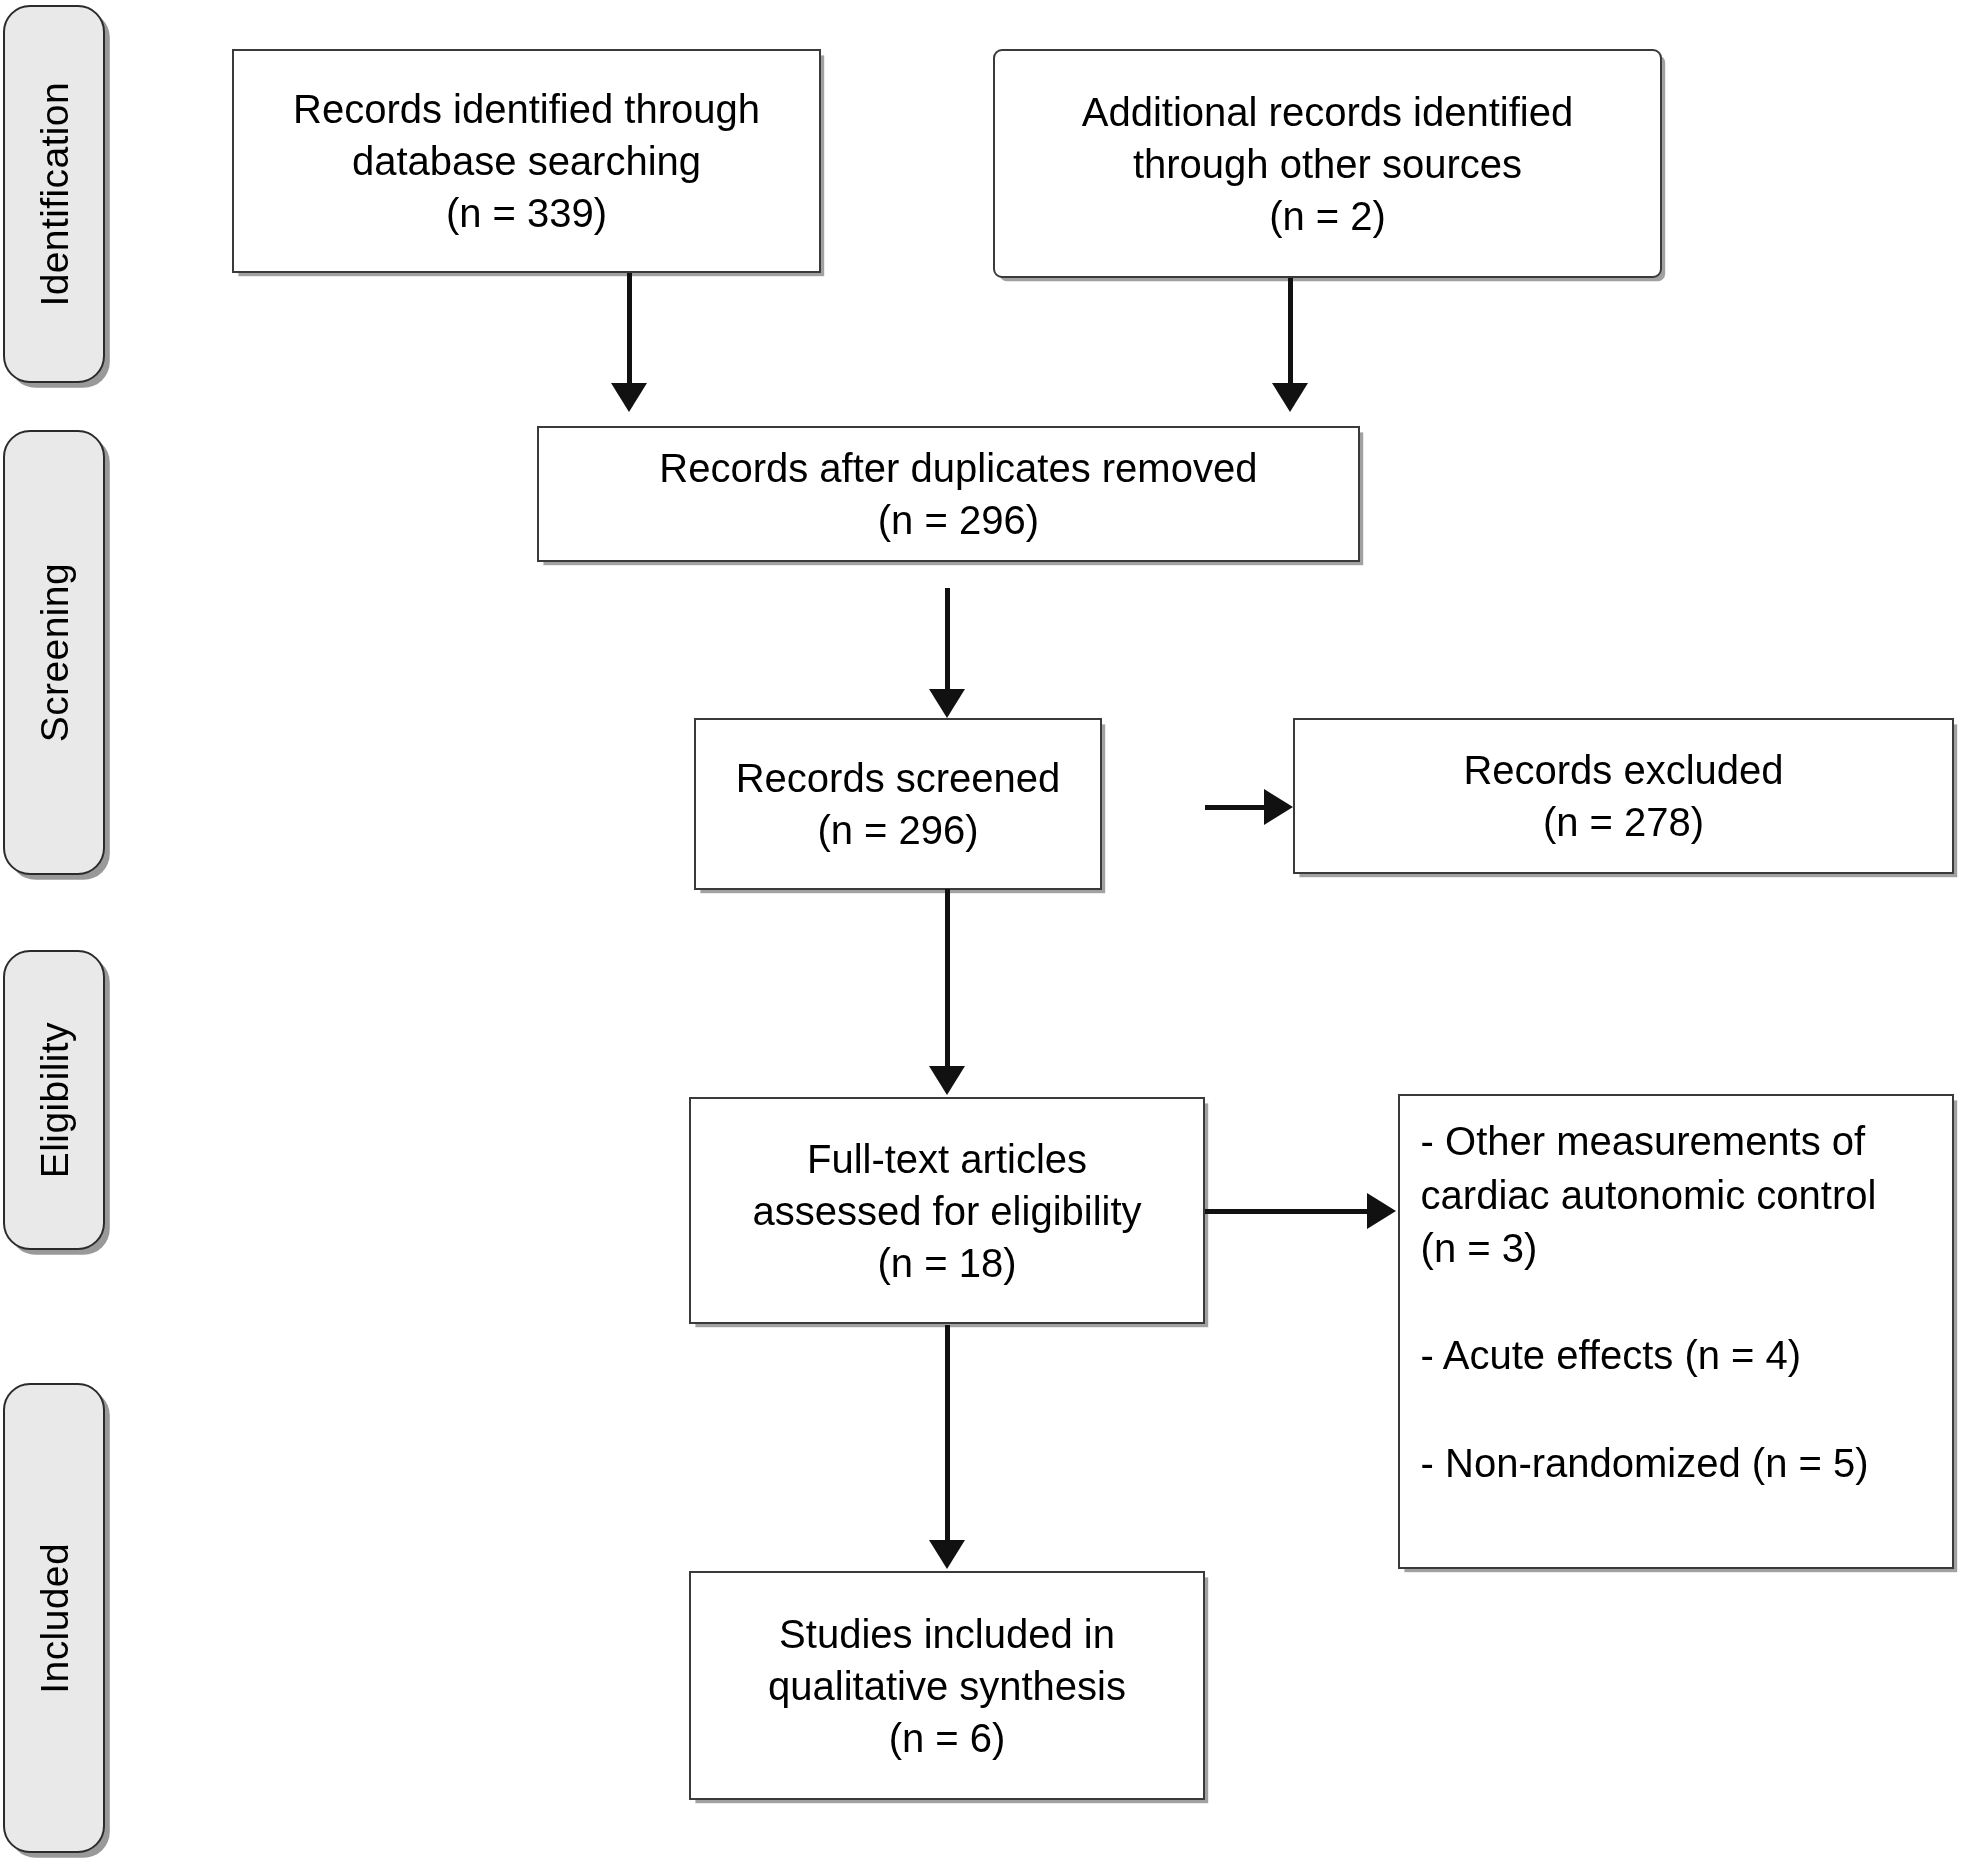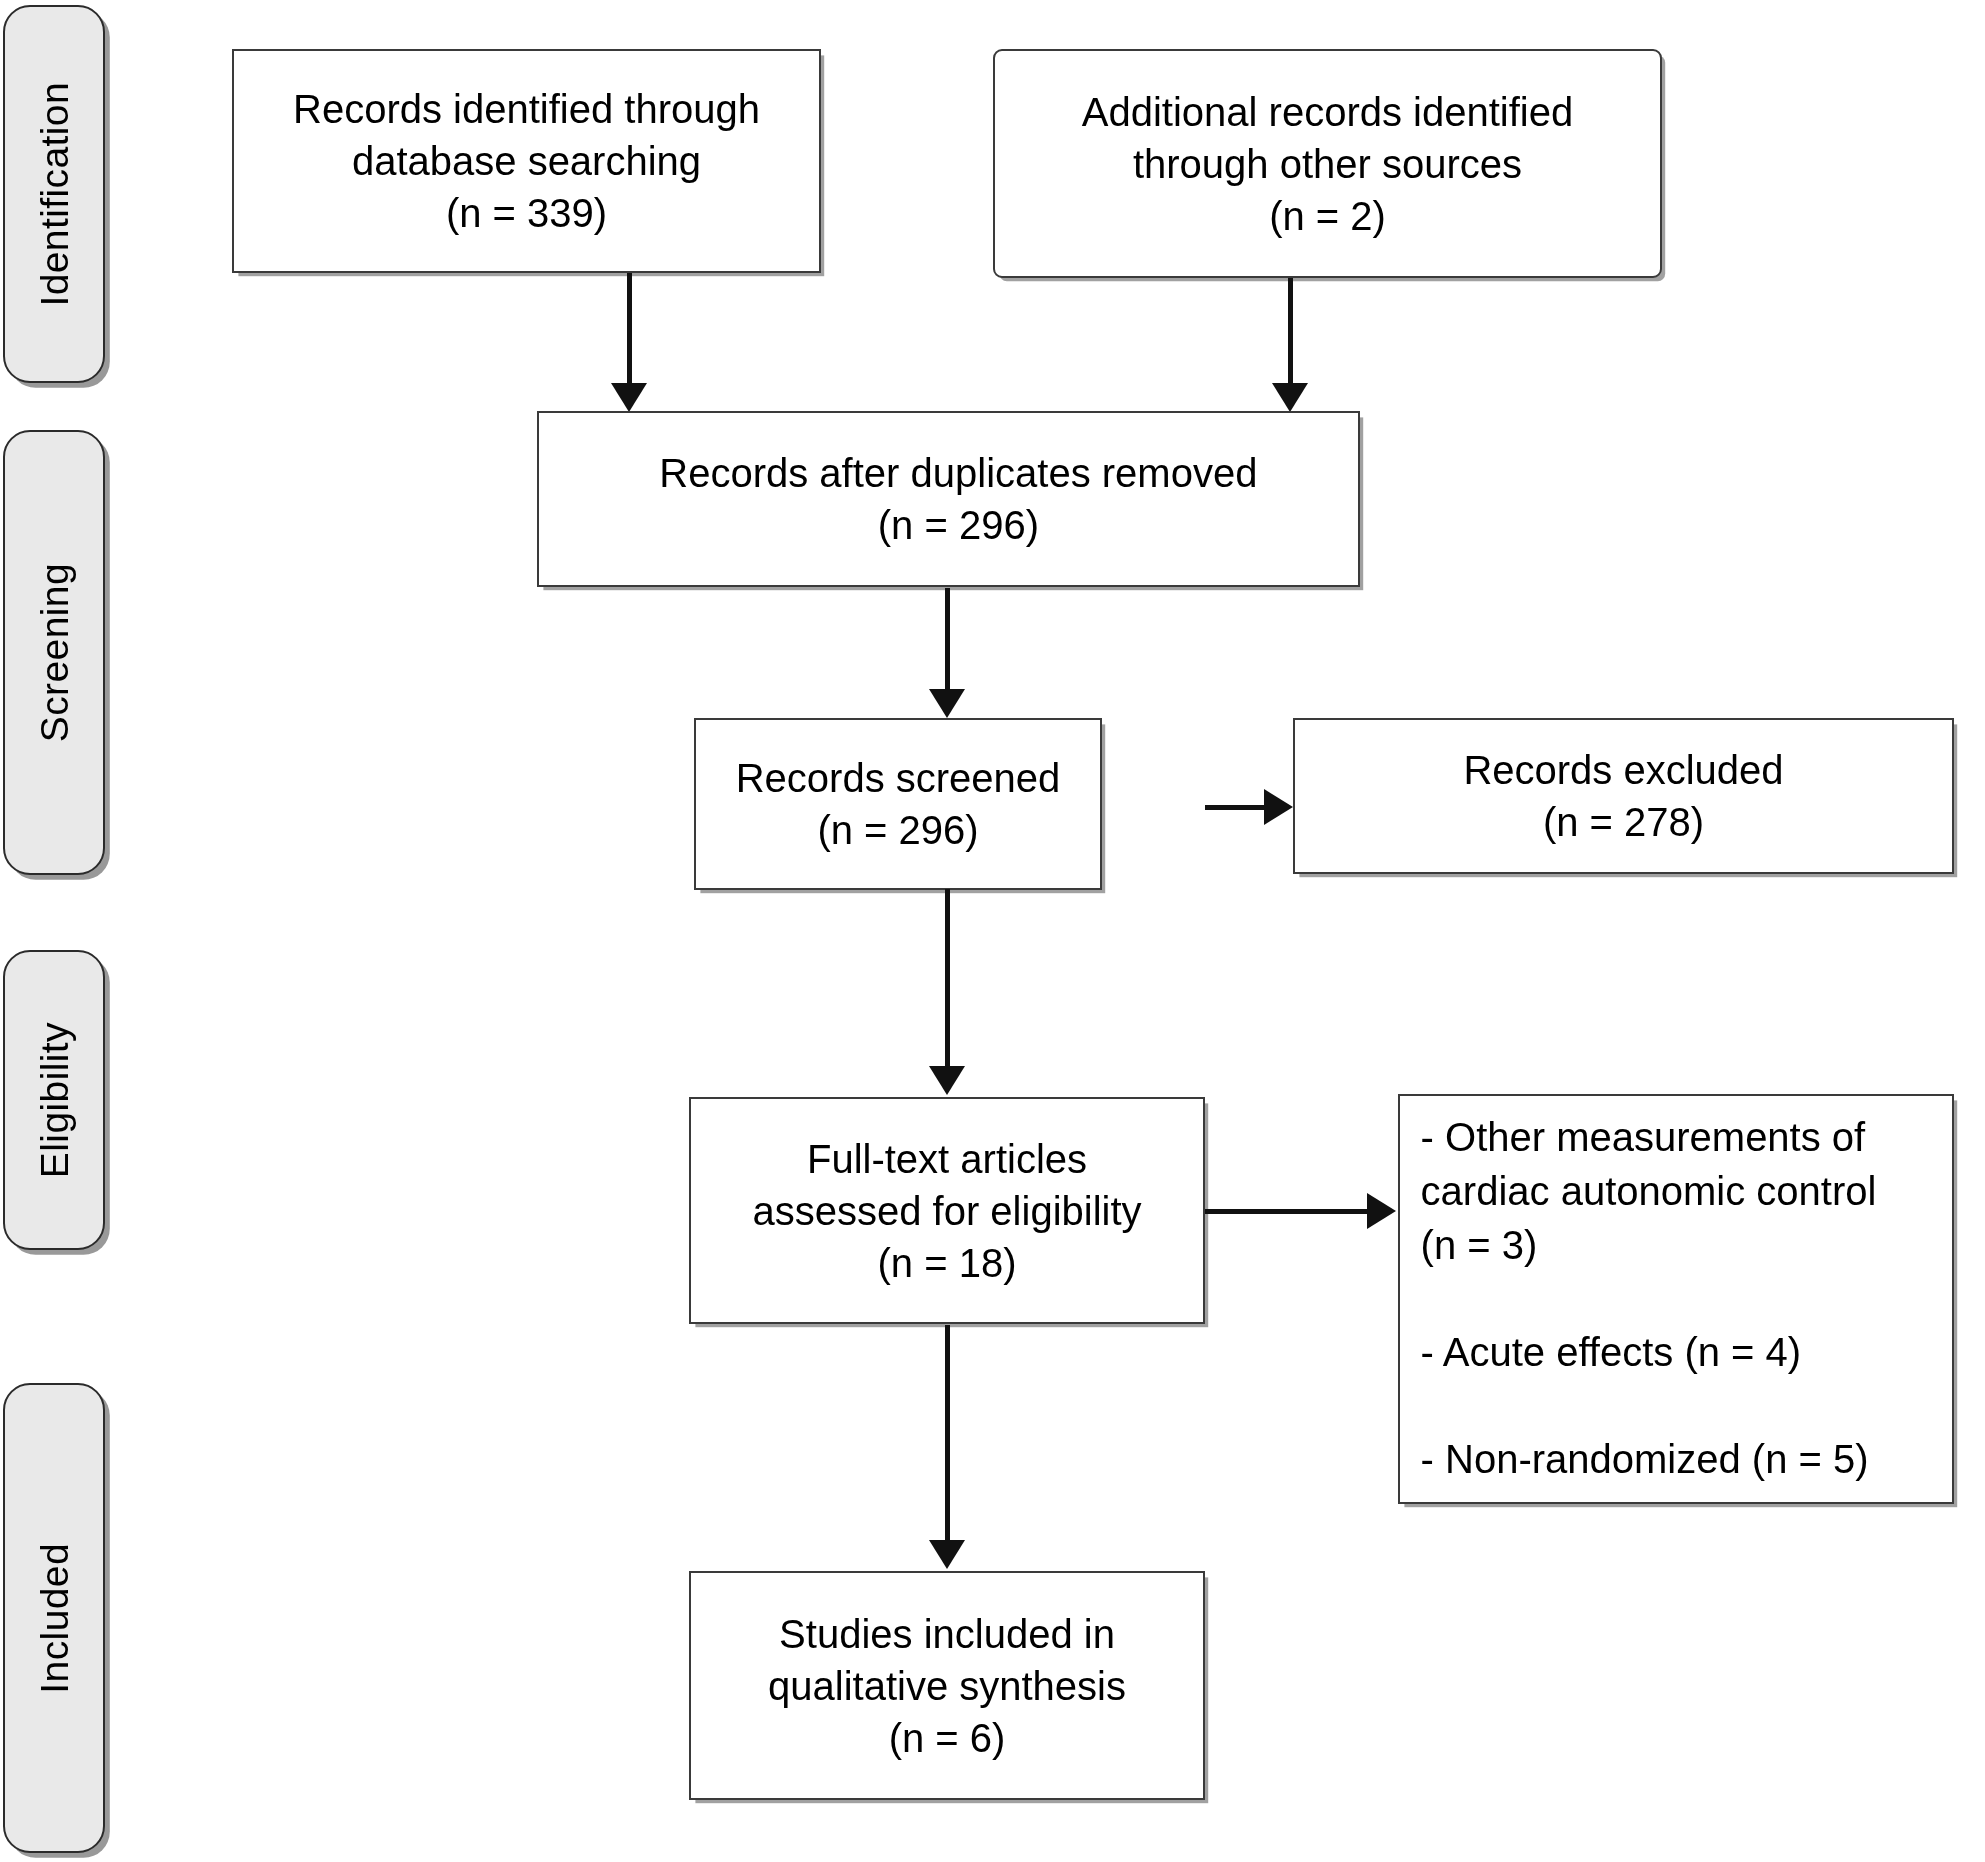--- a/index.html
+++ b/index.html
@@ -122,21 +122,21 @@
 through other sources
 (n = 2)</span>
   </div>
 
   <div class="conn conn-v" style="left:627px; top:273px; width:4.8px; height:113px;"></div>
   <div class="arrowhead-down" style="left:611px; top:383px;"></div>
 
   <div class="conn conn-v" style="left:1288px; top:278px; width:4.8px; height:108px;"></div>
   <div class="arrowhead-down" style="left:1272px; top:383px;"></div>
 
-  <div class="node" style="left:537px; top:411px; width:823px; height:176px;padding-left:34px;">
+  <div class="node" style="left:537px; top:426px; width:823px; height:136px;padding-left:34px;">
     <span class="node-text">Records after duplicates removed
 (n = 296)</span>
   </div>
 
   <div class="conn conn-v" style="left:945px; top:588px; width:4.8px; height:105px;"></div>
   <div class="arrowhead-down" style="left:929px; top:689px;"></div>
 
   <div class="node" style="left:694px; top:718px; width:408px; height:172px;">
     <span class="node-text">Records screened
 (n = 296)</span>
@@ -155,21 +155,21 @@
 
   <div class="node" style="left:689px; top:1097px; width:516px; height:227px;">
     <span class="node-text">Full-text articles
 assessed for eligibility
 (n = 18)</span>
   </div>
 
   <div class="conn conn-h" style="left:1205px; top:1209px; width:165px; height:4.8px;"></div>
   <div class="arrowhead-right" style="left:1367px; top:1193px;"></div>
 
-  <div class="node align-left" style="left:1398px; top:1094px; width:556px; height:410px;align-items:center;">
+  <div class="node align-left" style="left:1398px; top:1094px; width:556px; height:475px;">
     <span class="node-text">- Other measurements of
 cardiac autonomic control
 (n = 3)
 
 - Acute effects (n = 4)
 
 - Non-randomized (n = 5)</span>
   </div>
 
   <div class="conn conn-v" style="left:945px; top:1325px; width:4.8px; height:218px;"></div>

